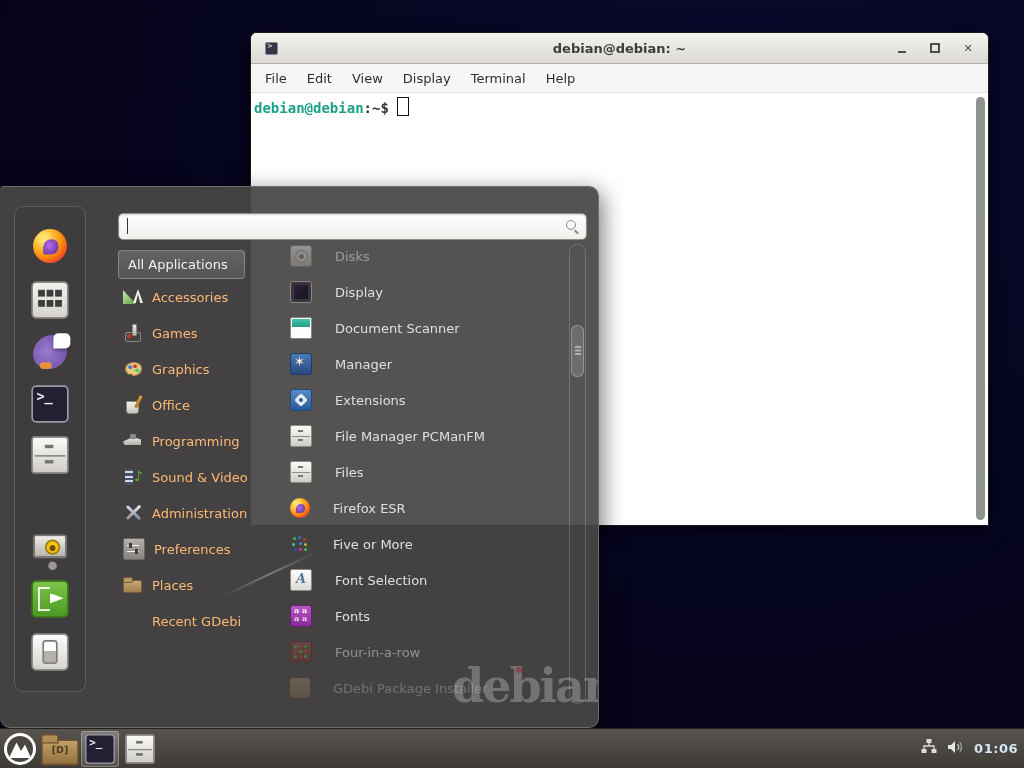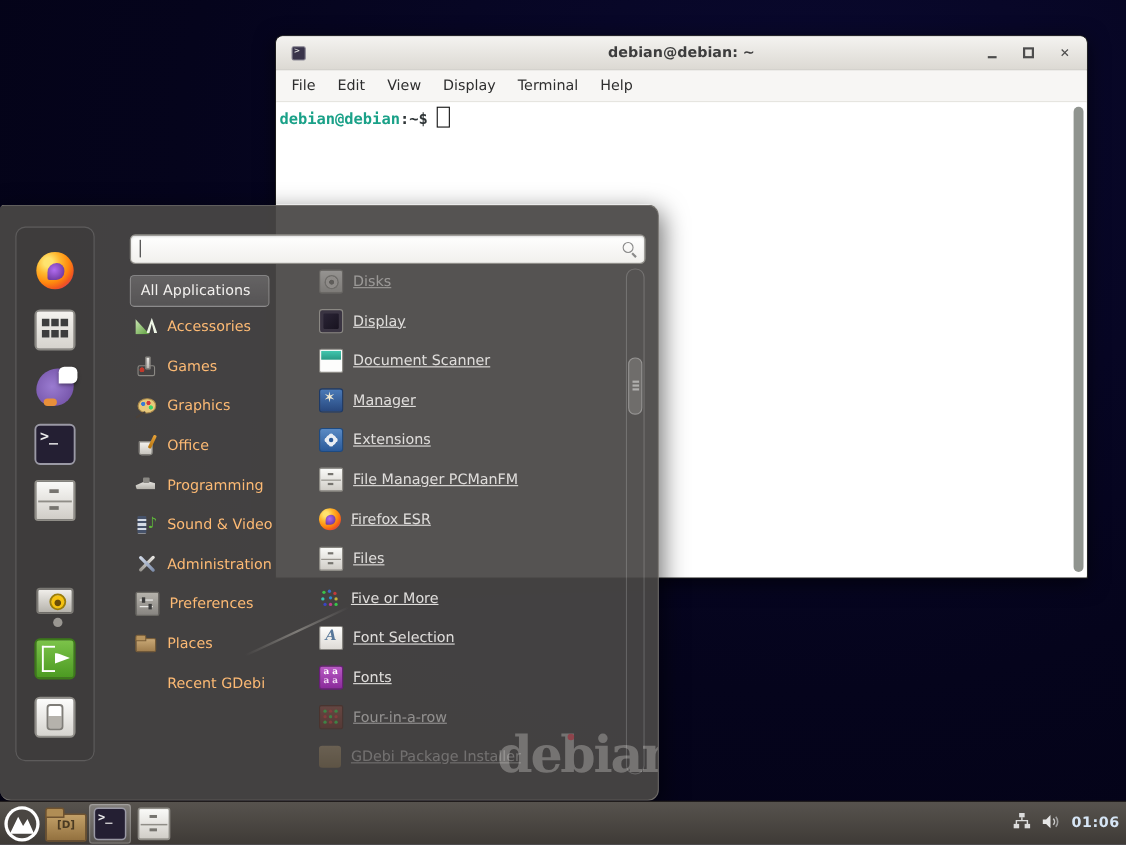--- a/index.html
+++ b/index.html
@@ -57,21 +57,21 @@
   .search-glass::before{content:"";position:absolute;left:1px;top:1px;width:8px;height:8px;border:1.7px solid #8a8a8a;border-radius:50%;}
   .search-glass::after{content:"";position:absolute;right:0px;bottom:0px;width:5px;height:1.8px;background:#8a8a8a;transform:rotate(45deg);}
   .all-apps-btn{position:absolute;left:118px;top:63px;width:127px;height:29px;border-radius:4px;
     background:linear-gradient(rgba(255,255,255,.18),rgba(255,255,255,.10));
     border:1px solid rgba(255,255,255,.28);display:flex;align-items:center;padding-left:9px;
     font-size:13px;color:#f2f0ee;box-sizing:border-box;}
   .cat-list{position:absolute;left:118px;top:92px;width:146px;}
   .cat-row{height:36px;display:flex;align-items:center;gap:9px;padding-left:5px;font-size:13px;color:#fdba74;}
   .cat-row .no-ic{width:20px;height:20px;flex:none;}
   .app-list{position:absolute;left:264px;top:51px;width:300px;}
-  .app-row{height:36px;display:flex;align-items:center;gap:9px;padding-left:26px;font-size:13px;color:#e0dedc;text-decoration:underline;}
+  .app-row{height:36px;display:flex;align-items:center;gap:23px;padding-left:26px;font-size:13px;color:#e0dedc;}
   .faded{opacity:.5;}
   .faded-strong{opacity:.3;}
   .menu-scrollbar{position:absolute;left:569px;top:57px;width:15px;height:458px;
     border:1px solid rgba(255,255,255,.18);border-radius:8px;}
   .menu-thumb{position:absolute;left:1px;right:1px;top:80px;height:50px;background:#6f6d6b;
     border:1px solid rgba(255,255,255,.28);border-radius:6px;}
   .menu-thumb::after{content:"";position:absolute;left:3px;top:20px;width:6px;height:1.5px;
     background:rgba(255,255,255,.45);box-shadow:0 3.5px 0 rgba(255,255,255,.45),0 7px 0 rgba(255,255,255,.45);}
 
   
@@ -332,26 +332,26 @@
         </div>
         <div class="app-row">
           <span class="ic ic-extensions"></span>
           <span>Extensions</span>
         </div>
         <div class="app-row">
           <span class="ic ic-file-manager"></span>
           <span>File Manager PCManFM</span>
         </div>
         <div class="app-row">
+          <span class="ic ic-files"></span>
+          <span>Files</span>
+        </div>
+        <div class="app-row">
           <span class="ic ic-firefox"></span>
           <span>Firefox ESR</span>
-        </div>
-        <div class="app-row">
-          <span class="ic ic-files"></span>
-          <span>Files</span>
         </div>
         <div class="app-row">
           <span class="ic ic-five-or-more"></span>
           <span>Five or More</span>
         </div>
         <div class="app-row">
           <span class="ic ic-font-selection"></span>
           <span>Font Selection</span>
         </div>
         <div class="app-row">

